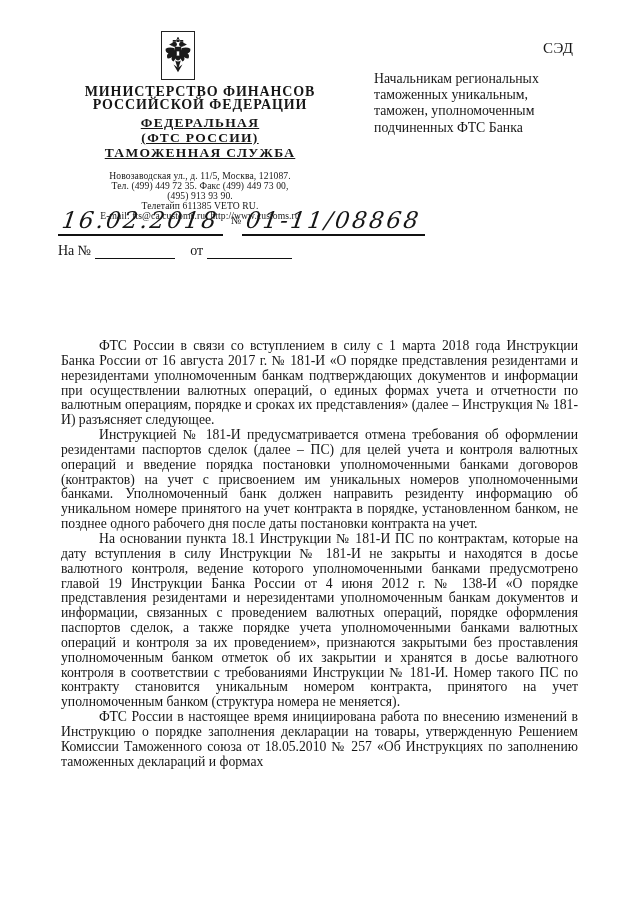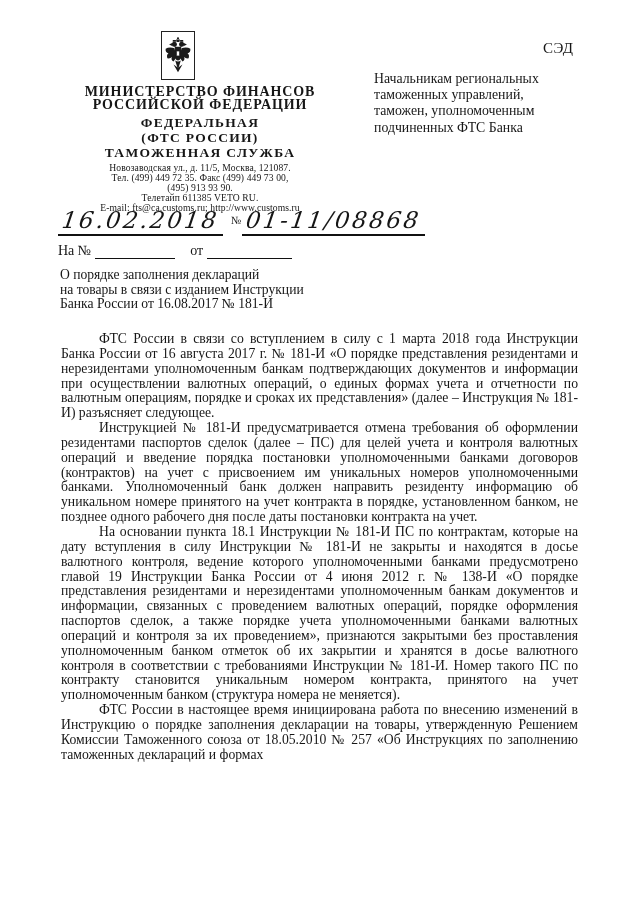--- a/index.html
+++ b/index.html
@@ -9,41 +9,41 @@
     overflow:hidden;
   }
   
   .sed{position:absolute;top:40px;left:543px;font-size:15px;letter-spacing:0.5px;}
   
   .emblem{position:absolute;top:31px;left:161px;width:34px;height:49px;
     border:1px solid #222;box-sizing:border-box;display:flex;align-items:center;justify-content:center;background:#fff;}
   .emblem svg{display:block;}
   .lh-center{position:absolute;left:55px;width:290px;text-align:center;}
   .ministry{top:86px;font-weight:bold;font-size:14px;line-height:12.5px;letter-spacing:0.9px;}
-  .agency{top:115px;font-weight:bold;font-size:13.5px;line-height:15px;letter-spacing:1.3px;}
-  .address{top:163px;font-size:9.6px;line-height:9.9px;letter-spacing:0.1px;}
+  .agency{top:115px;font-weight:bold;font-size:13.5px;line-height:15px;letter-spacing:1.3px;text-decoration:underline;}
+  .address{top:171px;font-size:9.6px;line-height:9.9px;letter-spacing:0.1px;}
   
   .addressee{position:absolute;top:71px;left:374px;width:220px;font-size:13.8px;line-height:16.2px;}
   
   .req-row{position:absolute;top:207px;left:58px;white-space:nowrap;}
   .hand{
     font-family:"DejaVu Serif",serif;font-style:italic;font-size:23px;
     letter-spacing:2.5px;display:inline-block;transform:skewX(-8deg);
     padding:0 4px 1px 4px;
   }
   .u{display:inline-block;border-bottom:2px solid #111;}
   .numsign{font-size:11px;vertical-align:4px;margin:0 1px 0 8px;}
   .reply-row{position:absolute;top:243px;left:58px;font-size:14px;white-space:nowrap;}
   .reply-u{display:inline-block;border-bottom:1.5px solid #111;height:14px;vertical-align:bottom;}
   .reply-u.first{width:80px;margin-left:4px;margin-right:15px;}
   .reply-u.second{width:85px;margin-left:4px;}
   
   .subject{position:absolute;top:268px;left:60px;width:300px;font-size:13.6px;line-height:14.6px;}
   
-  .body-text{position:absolute;top:332px;left:61px;width:517px;font-size:13.7px;line-height:14.85px;}
+  .body-text{position:absolute;top:339px;left:61px;width:517px;font-size:13.7px;line-height:14.85px;}
   .body-text p{margin:0;text-indent:38px;text-align:justify;text-align-last:left;}
 </style>
 </head>
 <body>
 
 <div class="page">
 
   <div class="sed">СЭД</div>
 
   <div class="emblem">
@@ -82,38 +82,33 @@
   <div class="lh-center address">
     <div>Новозаводская ул., д. 11/5, Москва, 121087.</div>
     <div>Тел. (499) 449 72 35. Факс (499) 449 73 00,</div>
     <div>(495) 913 93 90.</div>
     <div>Телетайп 611385 VETO RU.</div>
     <div>E-mail: fts@ca.customs.ru; http://www.customs.ru</div>
   </div>
 
   <div class="addressee">
     <div>Начальникам региональных</div>
-    <div>таможенных управлений,</div>
+    <div>таможенных уникальным,</div>
     <div>таможен, уполномоченным</div>
     <div>подчиненных ФТС Банка</div>
   </div>
 
   <div class="req-row">
     <span class="u"><span class="hand">16.02.2018</span></span><span class="numsign">№</span><span class="u"><span class="hand">01-11/08868</span></span>
   </div>
 
   <div class="reply-row">
     <span>На №</span><span class="reply-u first"></span><span>от</span><span class="reply-u second"></span>
   </div>
 
-  <div class="subject">
-    <div>О порядке заполнения деклараций</div>
-    <div>на товары в связи с изданием Инструкции</div>
-    <div>Банка России от 16.08.2017 № 181-И</div>
-  </div>
 
   <div class="body-text">
     <p>ФТС России в связи со вступлением в силу с 1 марта 2018 года Инструкции Банка России от 16 августа 2017 г. № 181-И «О порядке представления резидентами и нерезидентами уполномоченным банкам подтверждающих документов и информации при осуществлении валютных операций, о единых формах учета и отчетности по валютным операциям, порядке и сроках их представления» (далее – Инструкция № 181-И) разъясняет следующее.</p>
     <p>Инструкцией № 181-И предусматривается отмена требования об оформлении резидентами паспортов сделок (далее – ПС) для целей учета и контроля валютных операций и введение порядка постановки уполномоченными банками договоров (контрактов) на учет с присвоением им уникальных номеров уполномоченными банками. Уполномоченный банк должен направить резиденту информацию об уникальном номере принятого на учет контракта в порядке, установленном банком, не позднее одного рабочего дня после даты постановки контракта на учет.</p>
     <p>На основании пункта 18.1 Инструкции № 181-И ПС по контрактам, которые на дату вступления в силу Инструкции № 181-И не закрыты и находятся в досье валютного контроля, ведение которого уполномоченными банками предусмотрено главой 19 Инструкции Банка России от 4 июня 2012 г. № 138-И «О порядке представления резидентами и нерезидентами уполномоченным банкам документов и информации, связанных с проведением валютных операций, порядке оформления паспортов сделок, а также порядке учета уполномоченными банками валютных операций и контроля за их проведением», признаются закрытыми без проставления уполномоченным банком отметок об их закрытии и хранятся в досье валютного контроля в соответствии с требованиями Инструкции № 181-И. Номер такого ПС по контракту становится уникальным номером контракта, принятого на учет уполномоченным банком (структура номера не меняется).</p>
     <p>ФТС России в настоящее время инициирована работа по внесению изменений в Инструкцию о порядке заполнения декларации на товары, утвержденную Решением Комиссии Таможенного союза от 18.05.2010 № 257 «Об Инструкциях по заполнению таможенных деклараций и формах</p>
   </div>
 
 </div>
 

